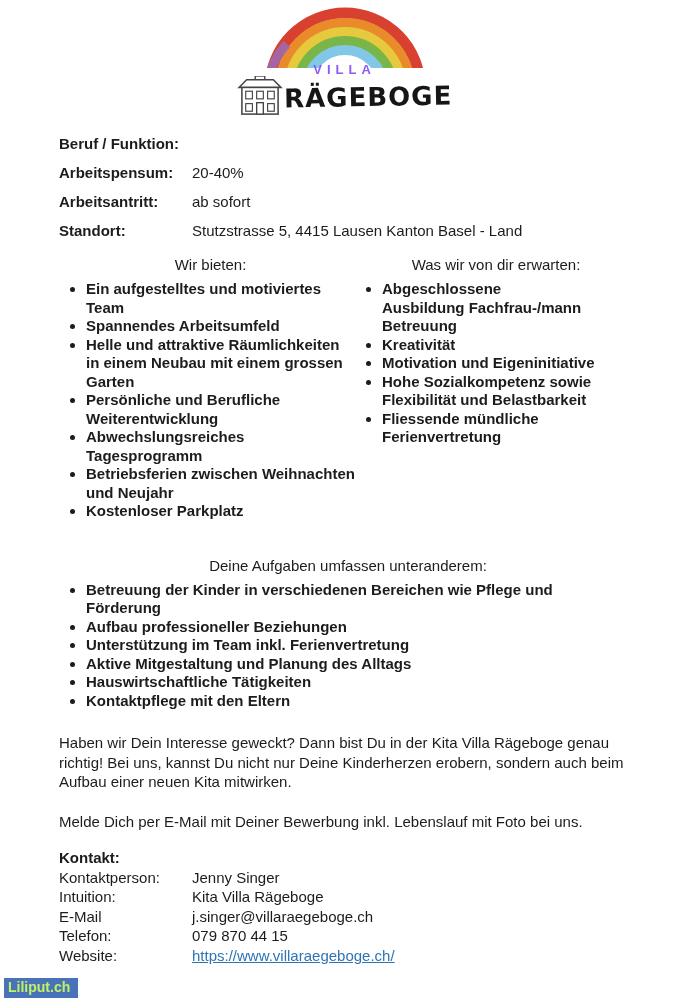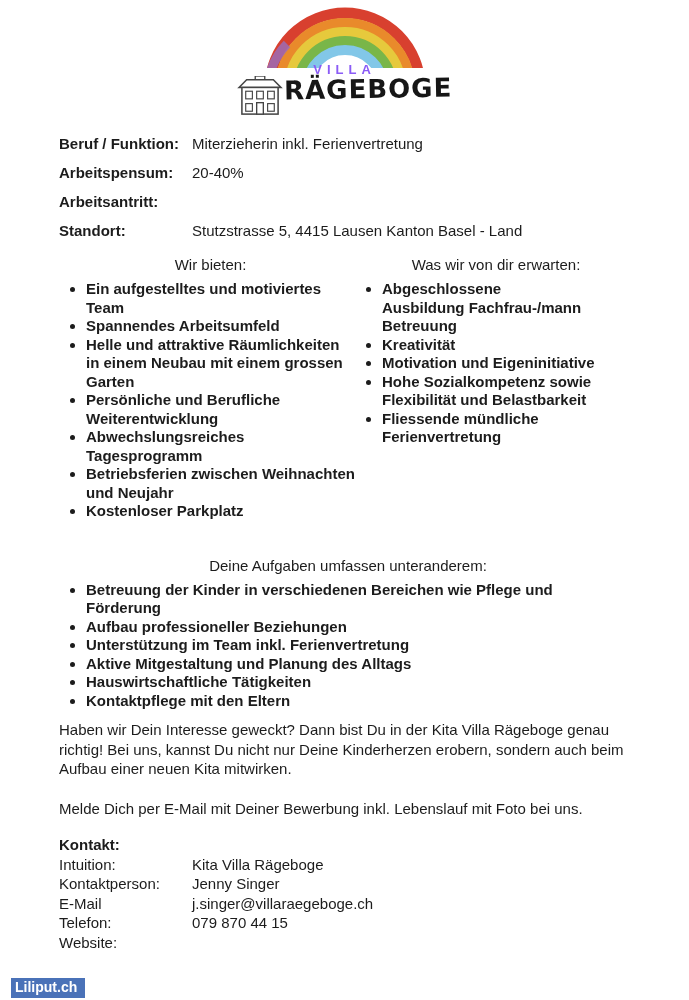--- a/index.html
+++ b/index.html
@@ -3,47 +3,47 @@
 <meta charset="utf-8">
 <style>
   html,body { margin:0; padding:0; }
   body {
     width:689px; height:1000px; position:relative; background:#ffffff;
     font-family:"Liberation Sans", sans-serif; font-size:15px; color:#1c1c1c;
     overflow:hidden;
   }
   .logo { margin:4px auto 0; width:230px; display:flex; flex-direction:column; align-items:center; }
   .logo-villa { font-weight:bold; font-size:13px; letter-spacing:5px; margin-top:-9px; color:#8b5cf6; }
-  .logo-row { display:flex; align-items:flex-start; margin-top:-1px; }
+  .logo-row { display:flex; align-items:center; margin-top:-1px; }
   .logo-raegeboge {
     font-family:"DejaVu Sans", sans-serif; font-size:26px; font-weight:600;
     letter-spacing:1px; color:#161616; transform:rotate(-1deg); line-height:1;
     padding-bottom:2px;
   }
   .content { padding:0 59px; }
   .details { margin-top:16px; }
   .detail-row { display:grid; grid-template-columns:133px 1fr; margin-bottom:12px; }
   .detail-label { font-weight:bold; }
   .columns { display:flex; margin-top:17px; }
   .col-left { width:296px; flex:0 0 296px; }
   .col-right { flex:1; padding-left:0; }
   .col-title { font-weight:normal; margin:0 0 7px 7px;text-align:center; }
   ul.bullets { margin:0; padding-left:27px;font-weight:bold; }
   ul.bullets li { line-height:18.5px; white-space:pre-line; }
   .tasks { margin-top:36px; }
   .para { margin:0; line-height:19.5px; }
-  .para-1 { margin-top:10px; }
+  .para-1 { margin-top:23px; }
   .para-2 { margin-top:20px; }
   .contact { margin-top:17px; }
   .contact-title { font-weight:bold; line-height:19.5px; }
   .contact-row { display:grid; grid-template-columns:133px 1fr; line-height:19.5px; }
   .contact-label { }
   a.site-link { color:#2e74b5; text-decoration:underline; }
   .footer-badge {
-    position:absolute; left:11px; bottom:2px; background:#4a72b8; color:#ffffff;
+    position:absolute; left:4px; bottom:2px; background:#4a72b8; color:#bef264;
     font-weight:bold; font-size:14px; padding:1px 8px 3px 4px; line-height:16px;
   }
 </style>
 </head>
 <body>
 
 <div class="logo">
   <span>
     <svg width="180" height="64" viewBox="0 0 180 64">
       <path d="M 15 84 A 75 75 0 0 1 165 84" fill="none" stroke="#d8402f" stroke-width="11" stroke-linecap="round"></path>
@@ -72,30 +72,30 @@
     <span class="logo-raegeboge">RÄGEBOGE</span>
   </div>
 </div>
 
 <div class="content">
 
   <div class="details">
 
       <div class="detail-row">
         <div class="detail-label">Beruf / Funktion:</div>
-        <div class="detail-value">Miterzieherin inkl. Ferienvertretung</div>
       </div>
 
       <div class="detail-row">
         <div class="detail-label">Arbeitspensum:</div>
         <div class="detail-value">20-40%</div>
       </div>
 
       <div class="detail-row">
         <div class="detail-label">Arbeitsantritt:</div>
+        <div class="detail-value">ab sofort</div>
       </div>
 
       <div class="detail-row">
         <div class="detail-label">Standort:</div>
         <div class="detail-value">Stutzstrasse 5, 4415 Lausen Kanton Basel - Land</div>
       </div>
     </div>
 
   <div class="columns">
     <div class="col-left">
@@ -154,39 +154,42 @@
   </div>
 
   <p class="para para-1">Haben wir Dein Interesse geweckt? Dann bist Du in der Kita Villa Rägeboge genau richtig! Bei uns, kannst Du nicht nur Deine Kinderherzen erobern, sondern auch beim Aufbau einer neuen Kita mitwirken.</p>
   <p class="para para-2">Melde Dich per E-Mail mit Deiner Bewerbung inkl. Lebenslauf mit Foto bei uns.</p>
 
   <div class="contact">
     <div class="contact-title">Kontakt:</div>
     <div>
 
         <div class="contact-row">
-          <div class="contact-label">Intuition:</div>
-          <div class="contact-value">Kita Villa Rägeboge</div>
+          <div class="contact-label">Kontaktperson:</div>
+          <div class="contact-value">Jenny Singer</div>
         </div>
 
         <div class="contact-row">
-          <div class="contact-label">Kontaktperson:</div>
-          <div class="contact-value">Jenny Singer</div>
+          <div class="contact-label">Intuition:</div>
+          <div class="contact-value">Kita Villa Rägeboge</div>
         </div>
 
         <div class="contact-row">
           <div class="contact-label">E-Mail</div>
           <div class="contact-value">j.singer@villaraegeboge.ch</div>
         </div>
 
         <div class="contact-row">
           <div class="contact-label">Telefon:</div>
           <div class="contact-value">079 870 44 15</div>
         </div>
       </div>
     <div class="contact-row">
       <div class="contact-label">Website:</div>
+      <div class="contact-value">
+        <a class="site-link" href="#">https://www.villaraegeboge.ch/</a>
+      </div>
     </div>
   </div>
 
 </div>
 
 <div class="footer-badge">Liliput.ch</div>
 
 </body></html>

